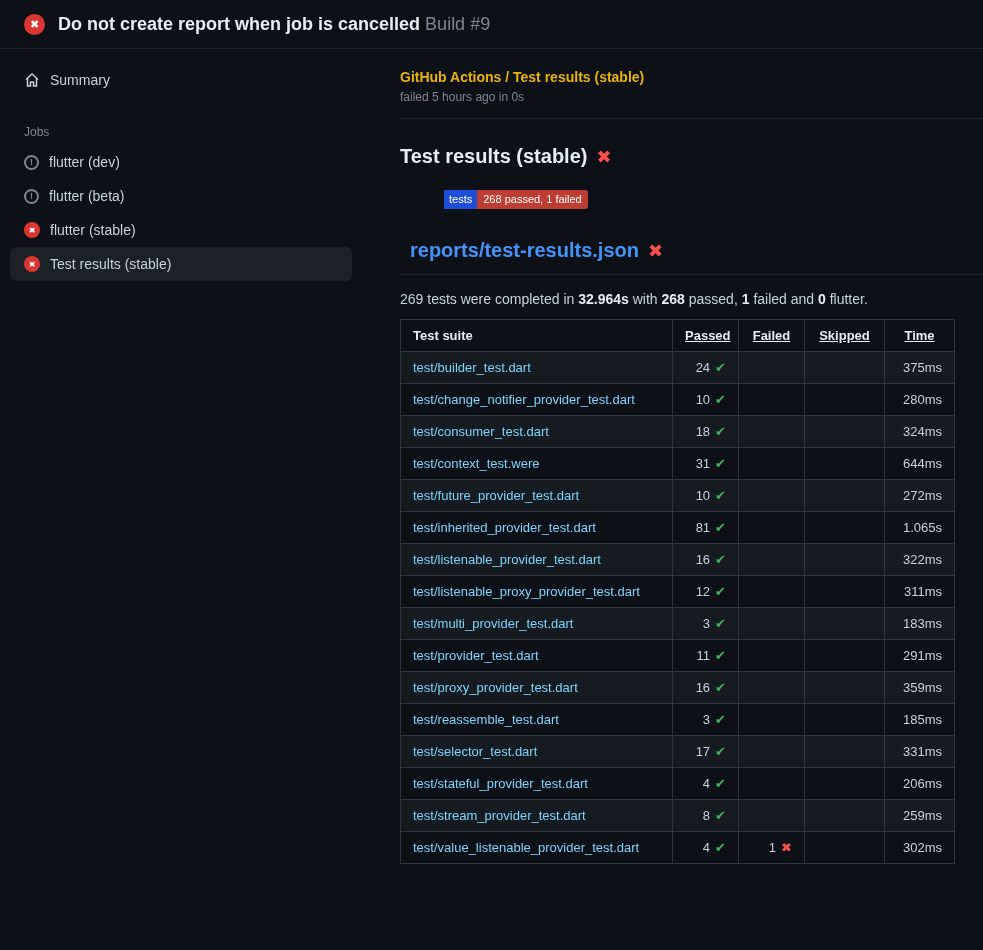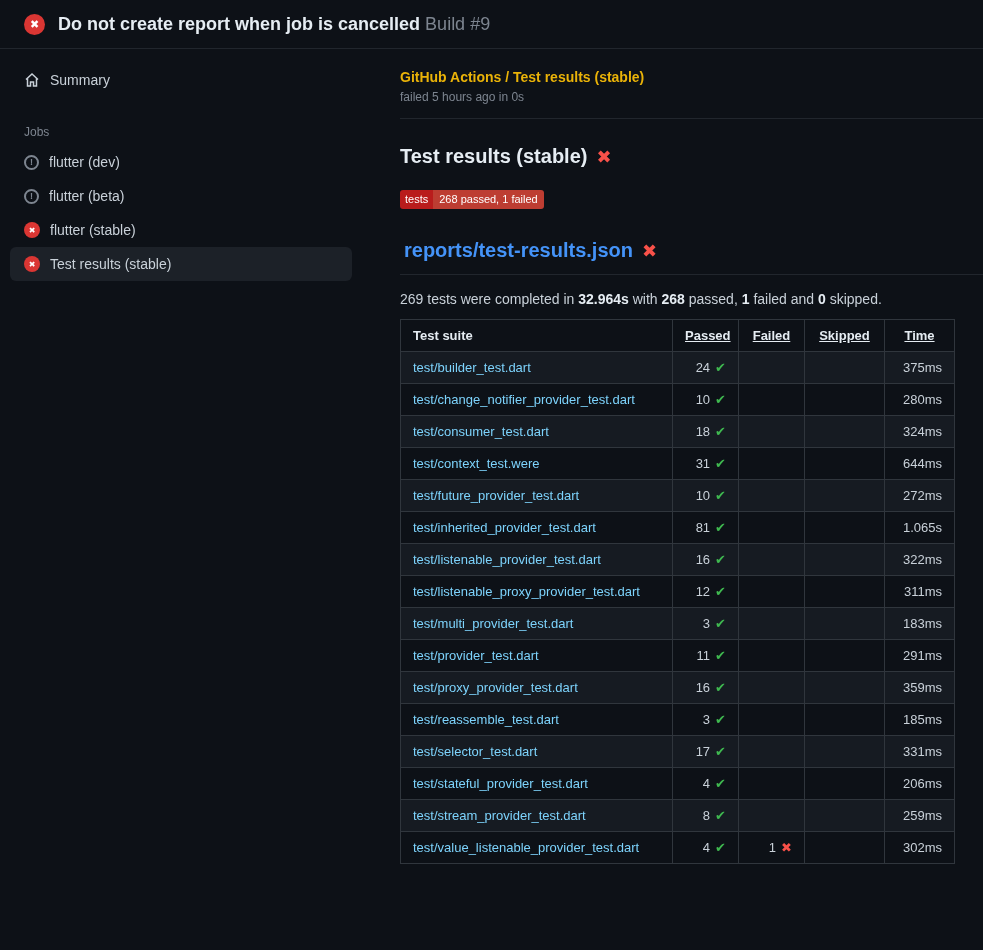--- a/index.html
+++ b/index.html
@@ -58,26 +58,26 @@
   h2.section-title {
     font-size: 20px; font-weight: 700; color: #e6edf3;
     margin: 26px 0 0 0; display: flex; align-items: center; gap: 9px;
   }
   .x-mark { color: #f85149; font-family: "DejaVu Sans", sans-serif; font-weight: bold; font-size: 18px; }
 
   .badge {
     display: inline-flex; margin: 22px 0 0 0; border-radius: 3px; overflow: hidden;
     font-size: 11px; color: #fff; line-height: 1;
   }
-  .badge-label { background: #b91c1c; padding: 4px 5px; }
+  .badge-label { background: #1d4ed8; padding: 4px 5px; margin-left: 44px; }
   .badge-value { background: #bd3d32; padding: 4px 6px; }
 
   h2.report-title {
     font-size: 20px; font-weight: 700; color: #4493f8;
-    margin: 30px 0 0 4px; display: flex; align-items: center; gap: 9px;
+    margin: 30px 0 0 10px; display: flex; align-items: center; gap: 9px;
   }
   h2.report-title a { color: #4493f8; text-decoration: none; cursor: pointer; }
   .report-underline { border-bottom: 1px solid #21262d; margin: 12px -30px 0 0; }
 
   .summary-line { margin: 16px 0 12px 0; color: #c9d1d9; font-size: 14px; }
   .summary-line b { color: #e6edf3; }
 
   
   table {
     border-collapse: collapse; font-size: 13px; margin-top: 10px;
@@ -163,21 +163,21 @@
       <span class="badge-label">tests</span>
       <span class="badge-value">268 passed, 1 failed</span>
     </div>
 
     <h2 class="report-title">
       <a>reports/test-results.json</a>
       <span class="x-mark">✖</span>
     </h2>
     <div class="report-underline"></div>
 
-    <p class="summary-line"><span>269 tests were completed in </span><b>32.964s</b><span> with </span><b>268</b><span> passed, </span><b>1</b><span> failed and </span><b>0</b><span> skipped.</span></p>
+    <p class="summary-line"><span>269 tests were completed in </span><b>32.964s</b><span> with </span><b>268</b><span> passed, </span><b>1</b><span> failed and </span><b>0</b><span> flutter.</span></p>
 
     <table>
       <colgroup>
         <col class="c-suite">
           <col class="c-pass">
           <col class="c-fail">
           <col class="c-skip">
           <col class="c-time">
       </colgroup>
       <thead>

